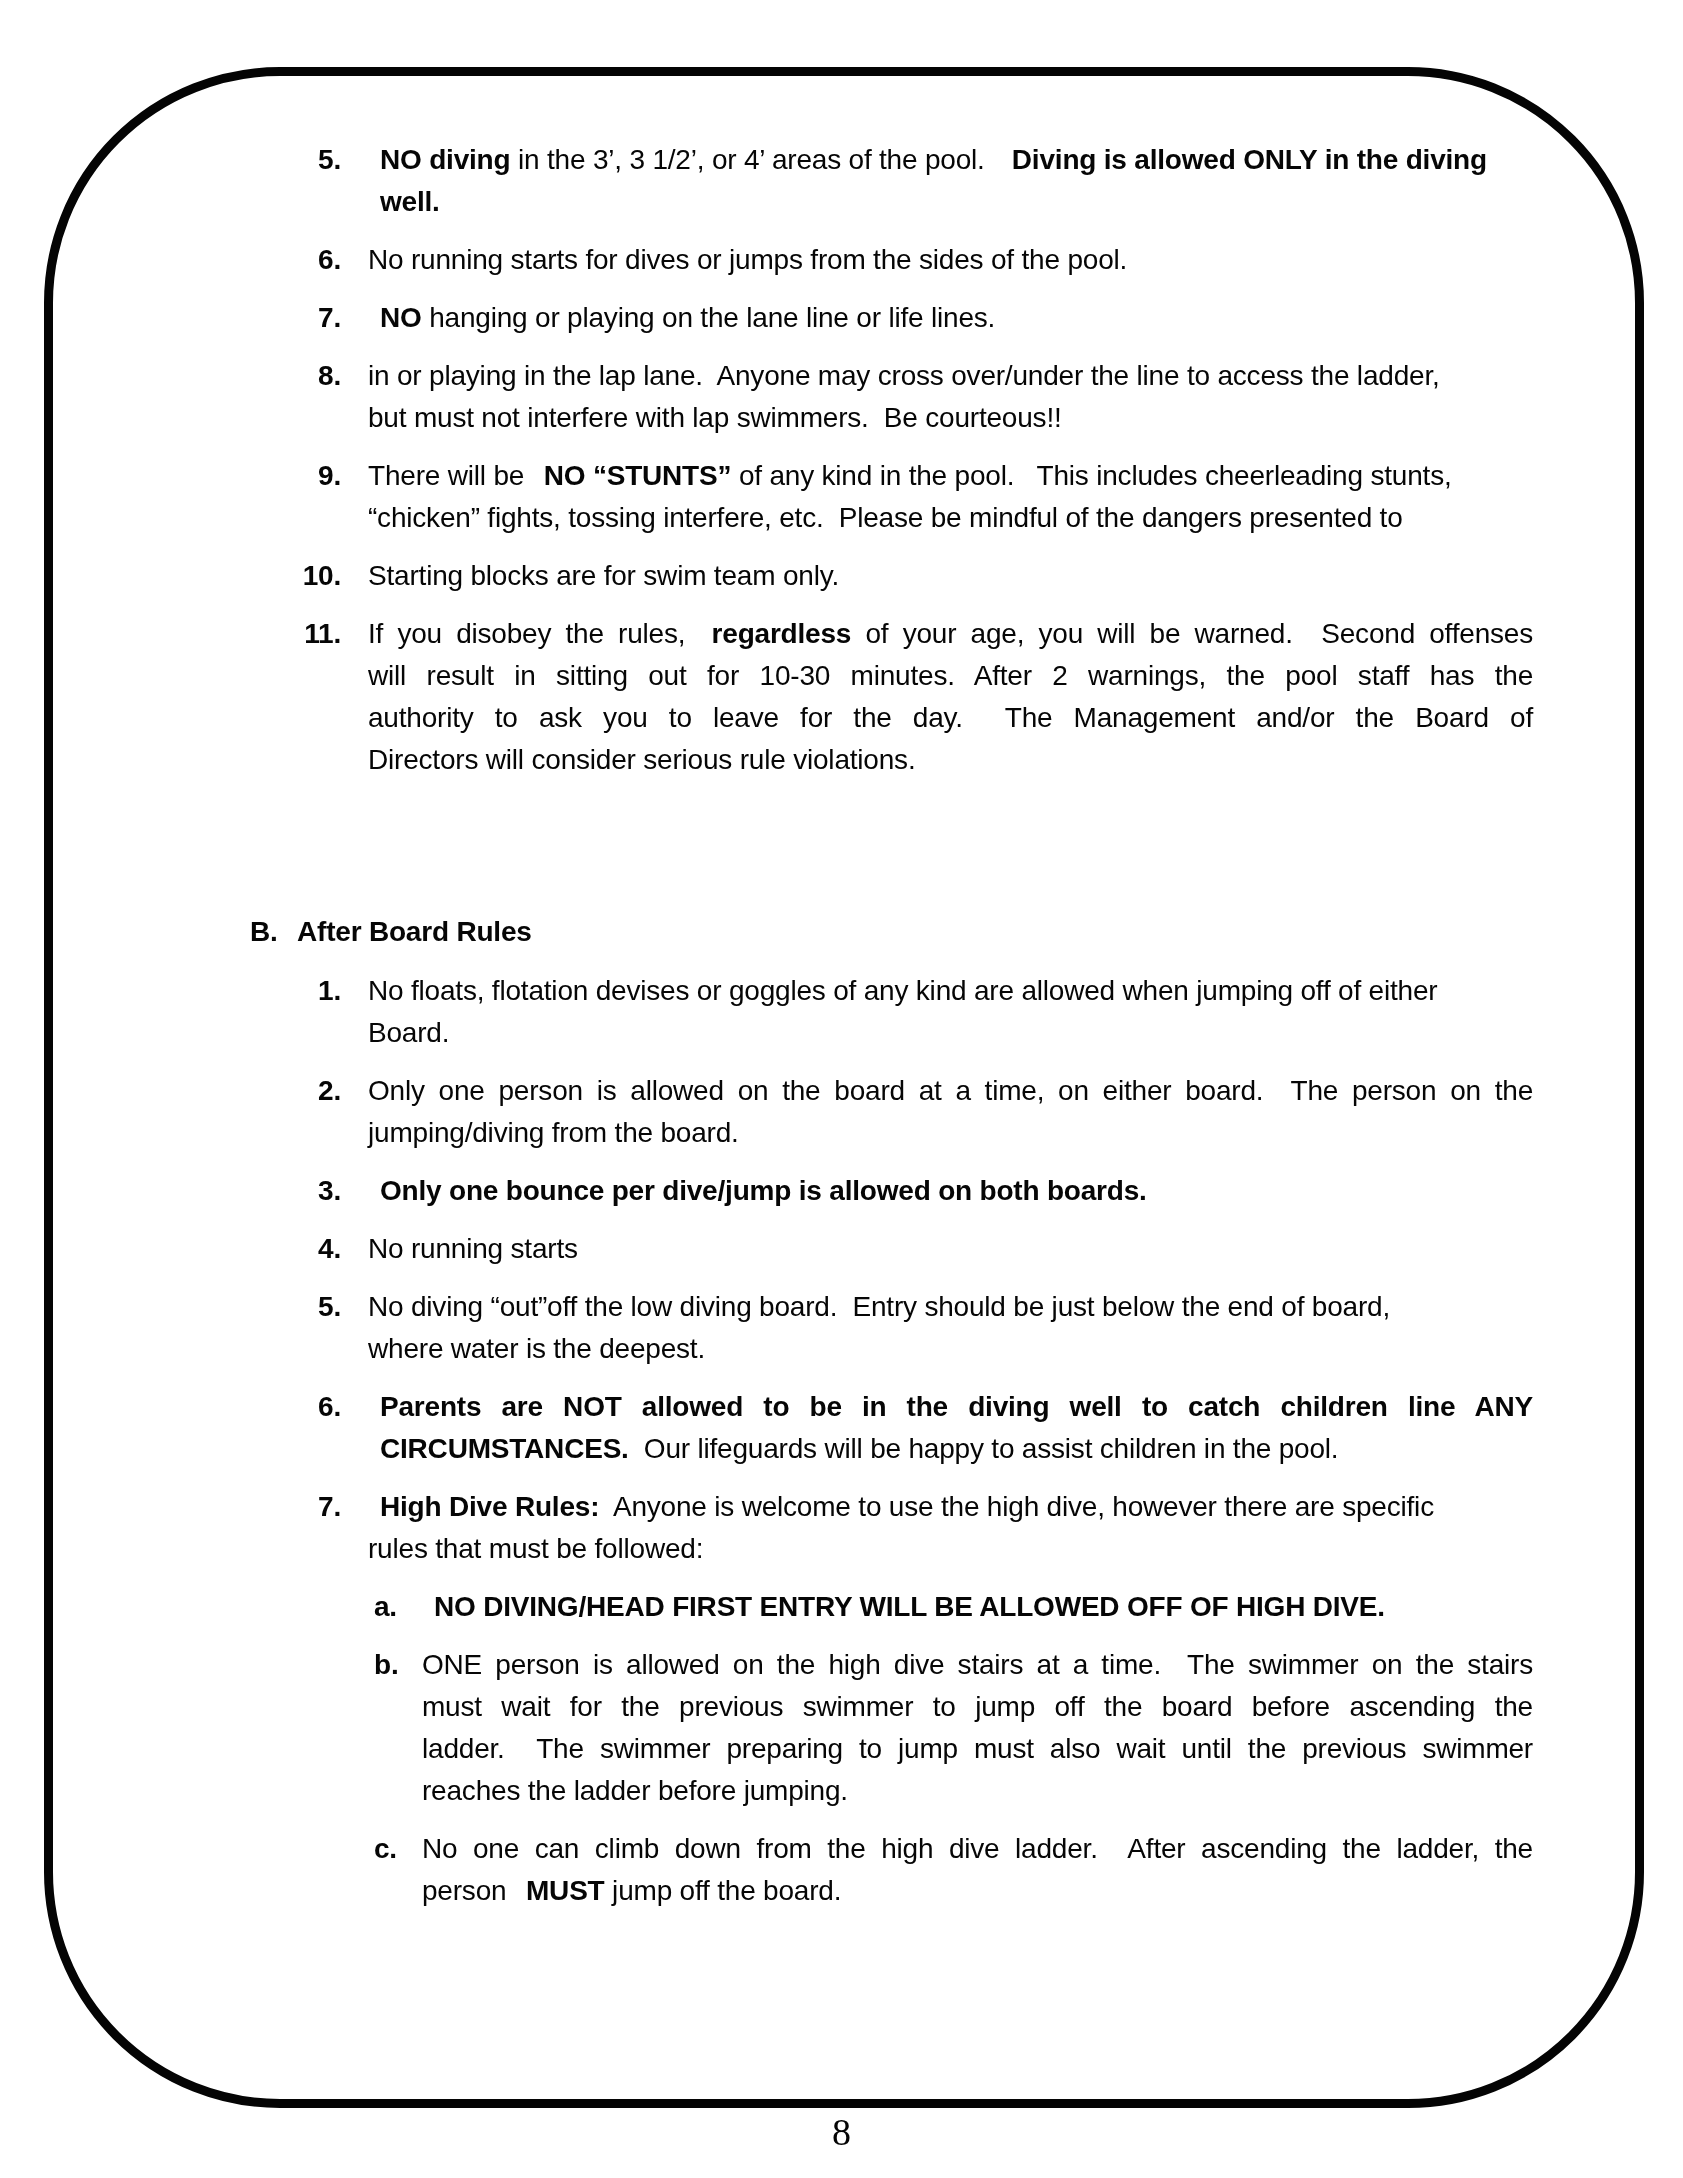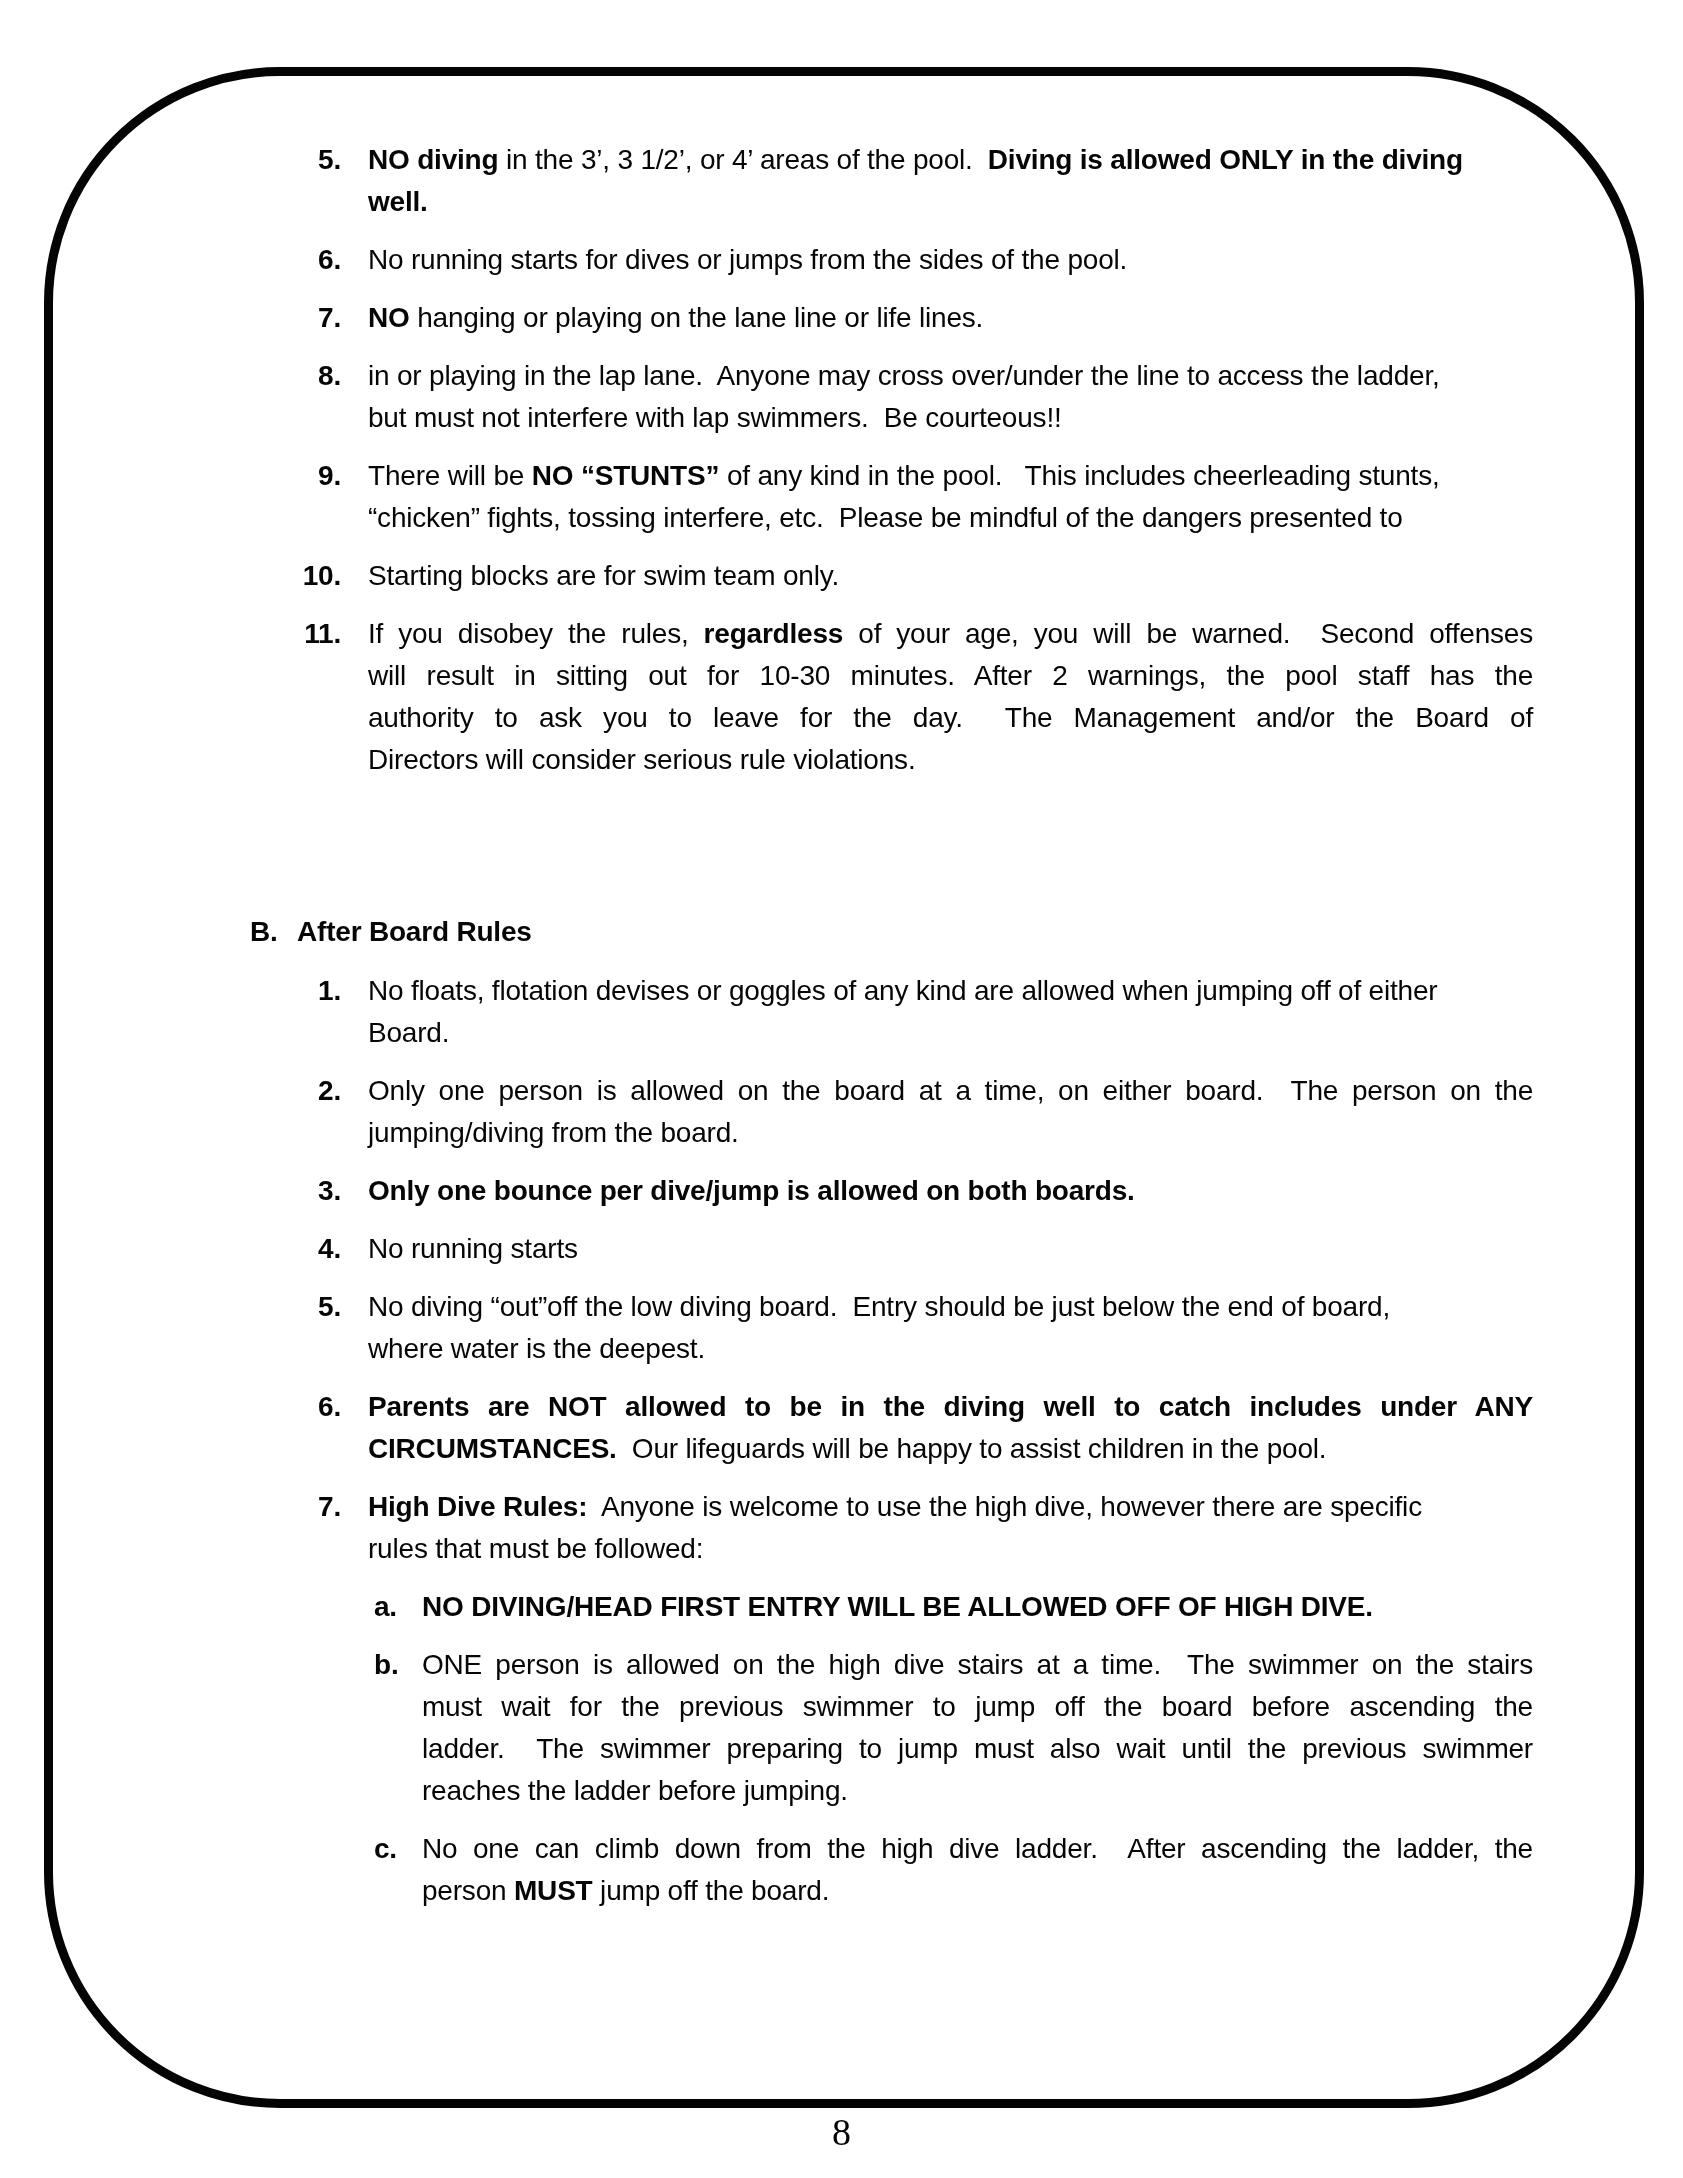--- a/index.html
+++ b/index.html
@@ -9,21 +9,21 @@
          border:9px solid #040404;border-radius:236px;background:transparent;}
   .list{position:absolute;left:300px;width:1233px;font-size:28px;line-height:42px;letter-spacing:-0.2px;}
   #list-a{top:139px;}
   #list-b{top:970px;}
   .section-b-heading{position:absolute;left:250px;top:911px;font-size:28px;line-height:42px;font-weight:bold;letter-spacing:-0.2px;}
   .section-b-heading .label{display:inline-block;min-width:47px;}
   .item{position:relative;padding-left:68px;margin-bottom:16px;}
   .item .num{position:absolute;left:0;top:0;width:41px;text-align:right;font-weight:bold;white-space:pre;}
   .line{white-space:pre;text-align:left;}
   .line.j{white-space:pre-wrap;text-align:justify;text-align-last:justify;}
-  .b{font-weight:bold;}
+  .b{font-weight:bold;margin-left:12px;}
   .sublist{margin-top:16px;}
   .item.sub{padding-left:54px;margin-bottom:16px;}
   .item.sub .num{left:6px;width:40px;text-align:left;}
   .page-number{position:absolute;left:0;top:2113px;width:1683px;text-align:center;
                font-family:"Liberation Serif",serif;font-size:38px;line-height:1;color:#040404;}
 </style>
 </head>
 <body>
 
 <div class="page">
@@ -89,21 +89,21 @@
         <span class="num">4.</span>
         <div class="line"><span>No running starts</span></div>
       </div>
       <div class="item">
         <span class="num">5.</span>
         <div class="line"><span>No diving “out”off the low diving board.  Entry should be just below the end of board,</span></div>
         <div class="line"><span>where water is the deepest.</span></div>
       </div>
       <div class="item">
         <span class="num">6.</span>
-        <div class="line j"><span class="b">Parents are NOT allowed to be in the diving well to catch includes under ANY</span></div>
+        <div class="line j"><span class="b">Parents are NOT allowed to be in the diving well to catch children line ANY</span></div>
         <div class="line"><span class="b">CIRCUMSTANCES.</span><span>  Our lifeguards will be happy to assist children in the pool.</span></div>
       </div>
       <div class="item">
         <span class="num">7.</span>
         <div class="line"><span class="b">High Dive Rules:</span><span>  Anyone is welcome to use the high dive, however there are specific</span></div>
         <div class="line"><span>rules that must be followed:</span></div>
         <div class="sublist">
           <div class="item sub">
             <span class="num">a.</span>
             <div class="line"><span class="b">NO DIVING/HEAD FIRST ENTRY WILL BE ALLOWED OFF OF HIGH DIVE.</span></div>

